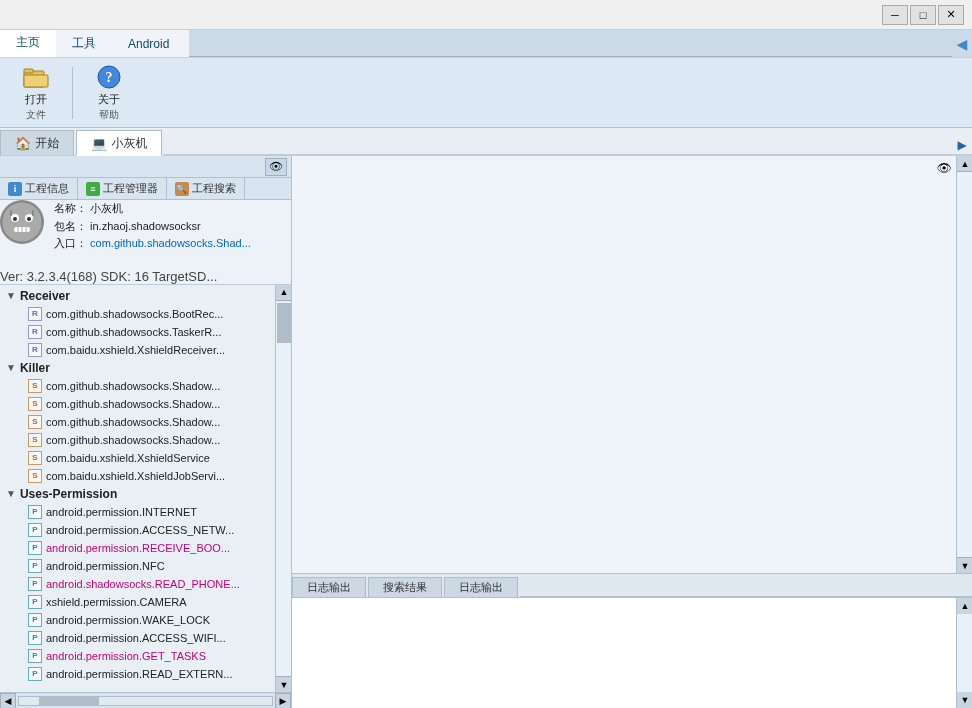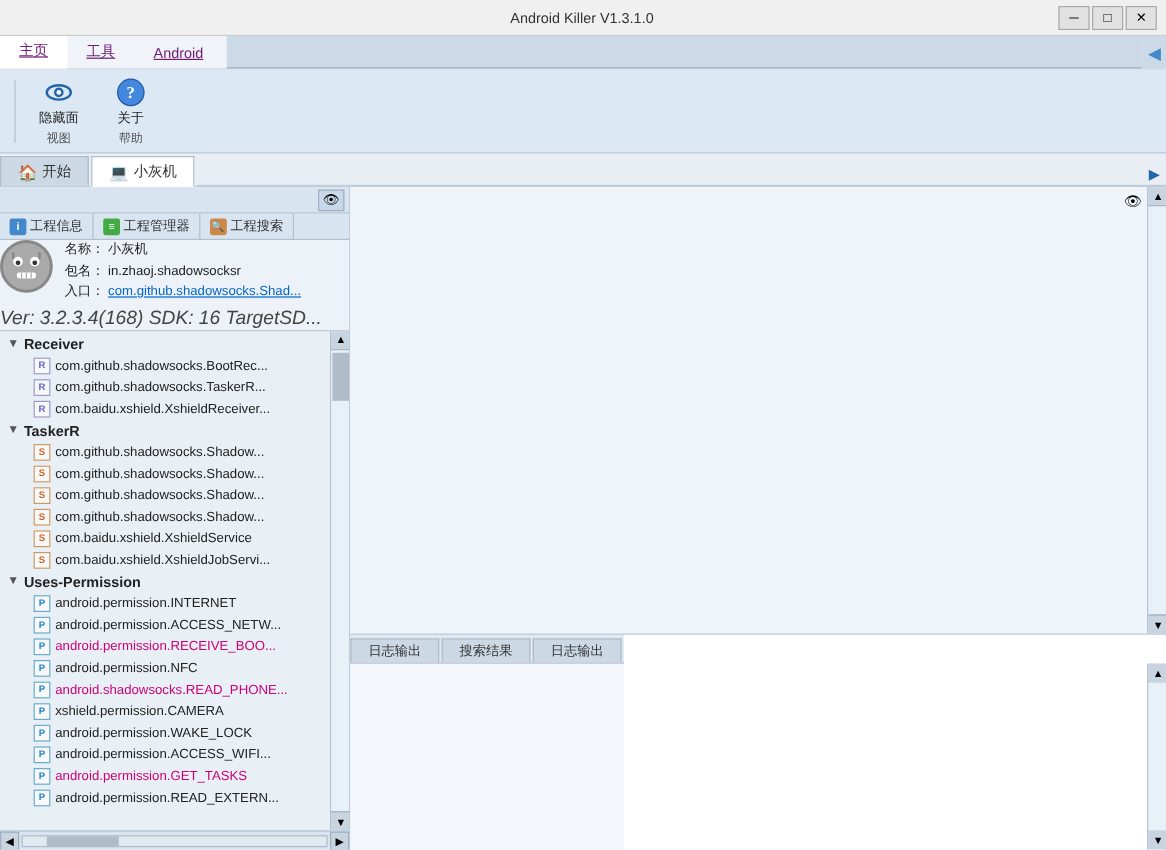--- a/index.html
+++ b/index.html
@@ -33,22 +33,21 @@
       display: flex;
       align-items: stretch;
       border-bottom: 1px solid #c8d0d8;
     }
     .menu-item {
       padding: 0 16px;
       display: flex;
       align-items: center;
       cursor: pointer;
       font-size: 12px;
-      color: #701a75;
-      text-decoration: underline;
+      color: #0c4a6e;
     }
     .menu-item:hover, .menu-item.active { background: #d0dce8; }
     .menu-item.active { background: #fff; border-bottom: 2px solid #fff; }
 
     
     #toolbar {
       background: #dce8f4;
       height: 70px;
       display: flex;
       align-items: center;
@@ -165,22 +164,22 @@
     .app-icon {
       width: 44px; height: 44px;
       border-radius: 50%;
       background: #888;
       overflow: hidden;
       flex-shrink: 0;
       display: flex; align-items: center; justify-content: center;
       font-size: 22px;
     }
     .app-details { font-size: 11px; color: #222; line-height: 1.6; }
-    .app-link { color: #0066cc; text-decoration: underline; cursor: pointer; }
-    .app-version { font-size: 16px; color: #444; margin-top: 4px; font-style: italic; }
+    .app-link { color: #0066cc; cursor: pointer; }
+    .app-version { font-size: 13px; color: #444; margin-top: 16px; }
 
     
     #tree-panel {
       flex: 1;
       overflow: hidden;
       position: relative;
       display: flex;
     }
     #tree-content {
       flex: 1;
@@ -253,26 +252,26 @@
       display: flex;
       flex-direction: column;
       position: relative;
     }
     #right-top {
       flex: 1;
       background: #eef4fa;
       position: relative;
     }
     #right-bottom {
-      height: 180px;
+      height: 135px;
       background: #f4f8fc;
       border-top: 1px solid #b0c0d0;
       position: relative;
       display: flex;
-      flex-direction: row;
+      flex-direction: column;
     }
     #right-bottom-tabs {
       display: flex;
       background: #e0e8f0;
       border-bottom: 1px solid #b0c0d0;
       height: 24px;
       align-items: flex-end;
     }
     .right-bottom-tab {
       padding: 2px 14px;
@@ -288,49 +287,48 @@
       flex: 1;
       background: #fff;
       overflow-y: auto;
     }
   </style>
 </head>
 <body>
 
 <div id="titlebar">
   <div style="width:80px;"></div>
-  <div class="title">Android Killer V1.3.1.0</div>
   <div class="win-controls">
     <button class="win-btn">─</button>
     <button class="win-btn">□</button>
     <button class="win-btn close">✕</button>
   </div>
 </div>
 
 <div id="menubar">
   <div class="menu-item active">主页</div>
   <div class="menu-item">工具</div>
   <div class="menu-item">Android</div>
   <div style="flex:1; background:#ccdae8; margin-left:4px; border-bottom:1px solid #a0b0c0;"></div>
   <div style="width:20px; background:#ccdae8; display:flex; align-items:center; justify-content:center; cursor:pointer; font-size:14px; color:#4488cc;">◀</div>
 </div>
 
 <div id="toolbar">
-  <div class="toolbar-divider"></div>
   <div class="toolbar-btn">
     <div class="toolbar-icon">
       <svg width="28" height="28" viewBox="0 0 28 28">
-        <ellipse cx="14" cy="14" rx="10" ry="6" fill="none" stroke="#2266aa" stroke-width="2"></ellipse>
-        <circle cx="14" cy="14" r="4" fill="#2266aa"></circle>
-        <circle cx="14" cy="14" r="2" fill="#fff"></circle>
+        <rect x="2" y="8" width="20" height="16" rx="1" fill="#e8c060" stroke="#a08020" stroke-width="1"></rect>
+        <rect x="2" y="12" width="24" height="12" rx="1" fill="#f0d070" stroke="#a08020" stroke-width="1"></rect>
+        <rect x="2" y="6" width="9" height="4" rx="1" fill="#e8c060" stroke="#a08020" stroke-width="1"></rect>
       </svg>
     </div>
-    <div class="toolbar-label">隐藏面</div>
-    <div class="toolbar-sublabel">视图</div>
-  </div>
+    <div class="toolbar-label">打开</div>
+    <div class="toolbar-sublabel">文件</div>
+  </div>
+  <div class="toolbar-divider"></div>
   <div class="toolbar-btn">
     <div class="toolbar-icon">
       <svg width="28" height="28" viewBox="0 0 28 28">
         <circle cx="14" cy="14" r="11" fill="#4488dd" stroke="#2255aa" stroke-width="1"></circle>
         <text x="14" y="19" text-anchor="middle" fill="#fff" font-size="14" font-weight="bold" font-family="serif">?</text>
       </svg>
     </div>
     <div class="toolbar-label">关于</div>
     <div class="toolbar-sublabel">帮助</div>
   </div>
@@ -423,21 +421,21 @@
           <div class="tree-item-icon r">R</div>
           <span>com.github.shadowsocks.TaskerR...</span>
         </div>
         <div class="tree-item">
           <div class="tree-item-icon r">R</div>
           <span>com.baidu.xshield.XshieldReceiver...</span>
         </div>
 
         <div class="tree-group-header">
           <span class="tree-group-icon">▼</span>
-          <span>TaskerR</span>
+          <span>Killer</span>
         </div>
         <div class="tree-item">
           <div class="tree-item-icon s">S</div>
           <span>com.github.shadowsocks.Shadow...</span>
         </div>
         <div class="tree-item">
           <div class="tree-item-icon s">S</div>
           <span>com.github.shadowsocks.Shadow...</span>
         </div>
         <div class="tree-item">

